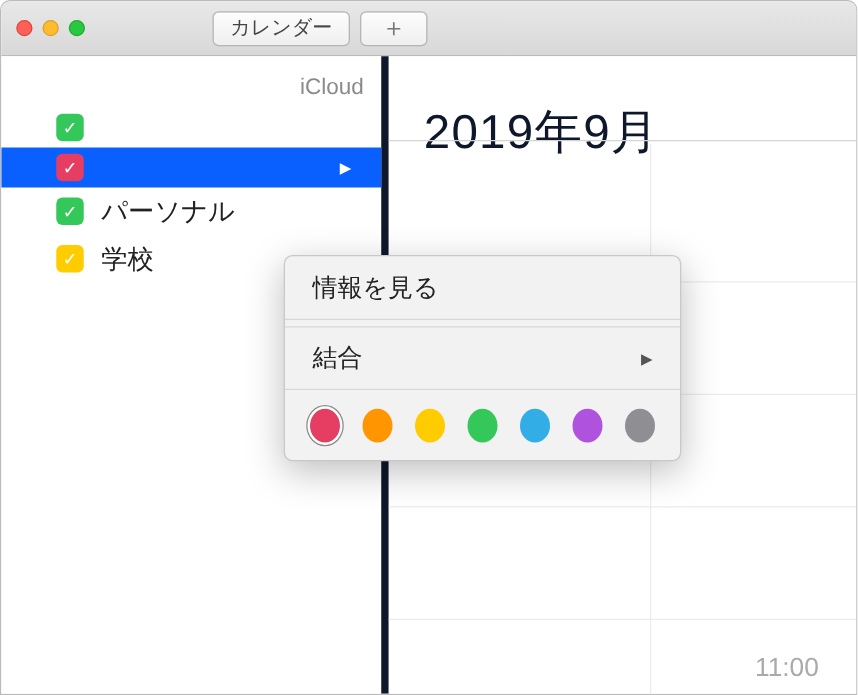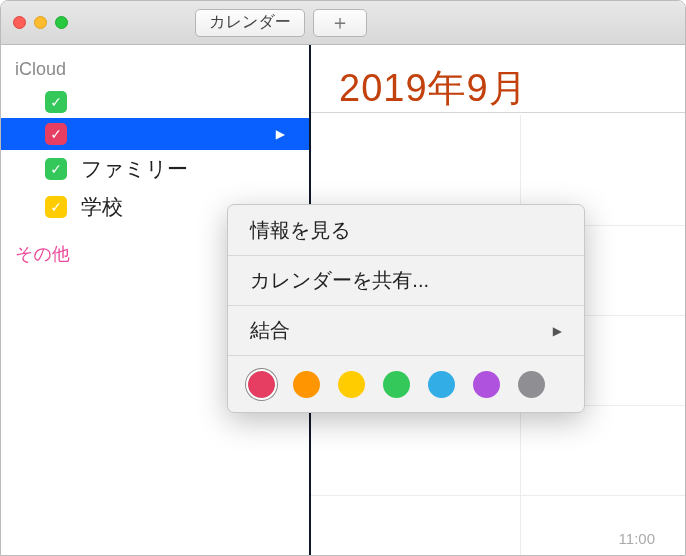--- a/index.html
+++ b/index.html
@@ -20,21 +20,21 @@
       border-radius: 8px 8px 0 0;
       overflow: hidden;
     }
     .titlebar {
       height: 44px;
       background: linear-gradient(#e8e8e8, #d8d8d8);
       border-bottom: 1px solid #bbb;
       display: flex;
       align-items: center;
       padding: 0 12px;
-      gap: 27px;
+      gap: 2px;
     }
     .traffic-lights {
       display: flex;
       gap: 8px;
     }
     .traffic-light {
       width: 13px;
       height: 13px;
       border-radius: 50%;
     }
@@ -65,22 +65,23 @@
       color: #777;
     }
     .content {
       flex: 1;
       display: flex;
       position: relative;
     }
     .sidebar {
       width: 310px;
       background: #fff;
-      border-right: 2px solid #0f172a;
+      border-right: 6px solid #0f172a;
       padding-top: 10px;
+      text-align: right;
     }
     .sb-header {
       color: #8a8a8a;
       font-size: 18px;
       padding: 4px 14px 6px;
     }
     .sb-item {
       display: flex;
       align-items: center;
       gap: 14px;
@@ -126,29 +127,30 @@
       position: absolute;
       top: 67px;
       left: 0;
       right: 0;
       height: 1px;
       background: #d5d5d5;
     }
     .month-title {
       font-size: 38px;
       font-weight: 400;
-      color: #c2410c;
+      color: #0f172a;
       letter-spacing: 1px;
+      margin-top: 17px;
     }
     .time-label {
       position: absolute;
       bottom: 8px;
       right: 30px;
       color: #aaa;
-      font-size: 15px;
+      font-size: 21px;
     }
     .calendar-lines {
       position: absolute;
       top: 170px;
       left: 0;
       right: 0;
       bottom: 0;
     }
     .cal-vline {
       position: absolute;
@@ -162,21 +164,21 @@
       left: 0;
       right: 0;
       height: 1px;
       background: #ececec;
     }
     
     .context-menu {
       position: absolute;
       left: 226px;
       top: 159px;
-      width: 358px;
+      width: 318px;
       background: #f2f2f2;
       border: 1px solid #c8c8c8;
       border-radius: 7px;
       box-shadow: 0 8px 30px rgba(0,0,0,0.25);
       padding: 6px 0;
     }
     .cm-item {
       padding: 6px 22px;
       font-size: 20px;
       color: #222;
@@ -234,21 +236,21 @@
         <span class="sb-check" style="background:#34c759">✓</span>
       </div>
 
       <div class="sb-item selected">
         <span class="sb-check" style="background:#e63e62">✓</span>
         <span class="disclosure">▶</span>
       </div>
 
       <div class="sb-item">
         <span class="sb-check" style="background:#34c759">✓</span>
-        <span>ファミリー</span>
+        <span>パーソナル</span>
       </div>
 
       <div class="sb-item">
         <span class="sb-check" style="background:#ffcc00">✓</span>
         <span>学校</span>
       </div>
 
       <div class="sb-other">その他</div>
     </div>
 
@@ -263,23 +265,20 @@
         <div class="cal-hline" style="top:280px"></div>
       </div>
       <div class="time-label">11:00</div>
     </div>
 
     <div class="context-menu">
       <div class="cm-item">
         <span>情報を見る</span>
       </div>
       <div class="cm-sep"></div>
-      <div class="cm-item">
-        <span>カレンダーを共有...</span>
-      </div>
       <div class="cm-sep"></div>
       <div class="cm-item">
         <span>結合</span>
         <span class="arrow-right">▶</span>
       </div>
       <div class="cm-sep"></div>
       <div class="cm-colors">
         <div class="cm-swatch selected" style="background:#e63e62"></div>
         <div class="cm-swatch" style="background:#ff9500"></div>
         <div class="cm-swatch" style="background:#ffcc00"></div>

